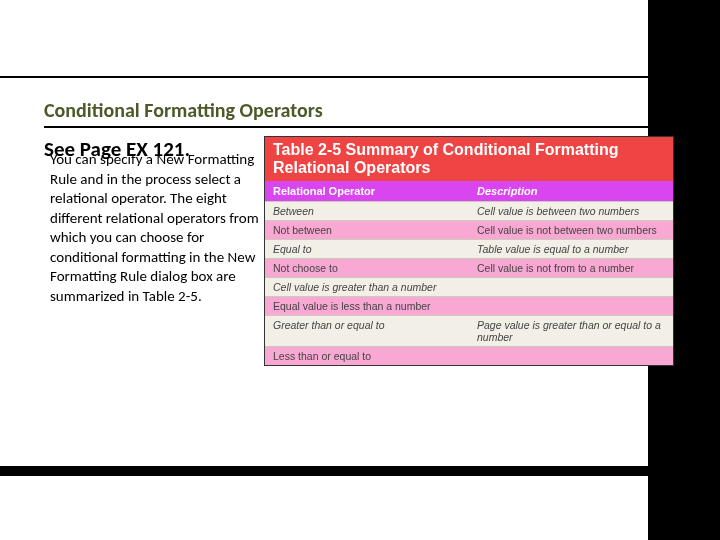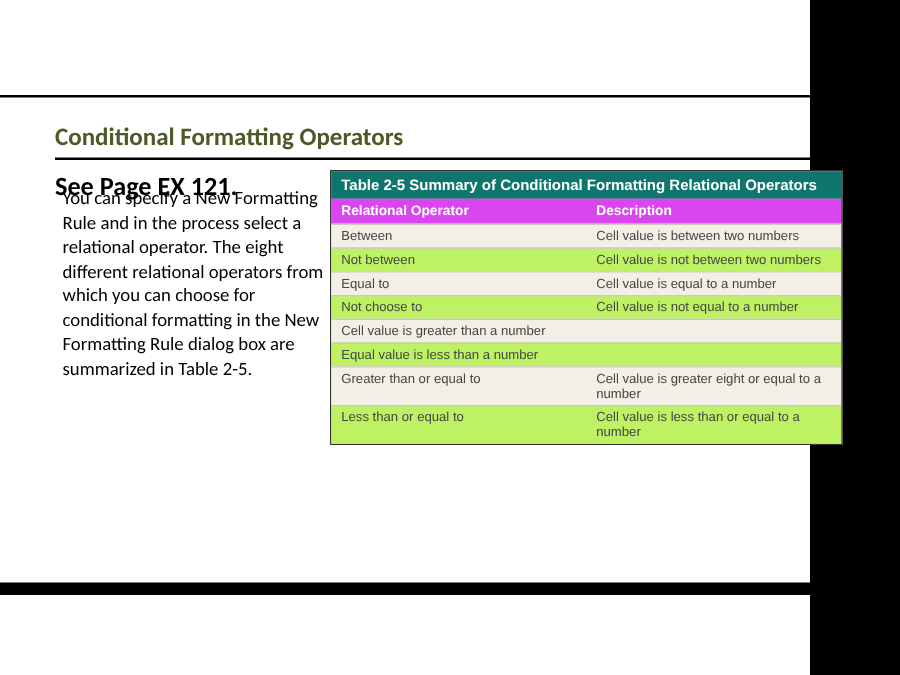--- a/index.html
+++ b/index.html
@@ -43,45 +43,45 @@
   }
   .table-wrap {
     position: absolute;
     left: 264px; top: 136px;
     width: 410px;
     border: 1px solid #333;
     background: #dedacf;
     font-family: "Segoe UI", Arial, sans-serif;
   }
   .table-title {
-    background: #0f766e;
+    background: #ef4444;
     color: #fff;
     font-weight: 700;
-    font-size: 12px;
+    font-size: 16px;
     padding: 4px 8px;
   }
   .thead {
     display: flex;
     background: #d946ef;
     color: #fff;
     font-weight: 700;
     font-size: 11px;
   }
   .thead .c1 { width: 50%; padding: 4px 8px; }
-  .thead .c2 { width: 50%; padding: 4px 8px; }
+  .thead .c2 { width: 50%; padding: 4px 8px; font-style: italic; }
   .trow {
     display: flex;
     font-size: 10.5px;
     color: #444;
     border-top: 1px solid #cfc9bb;
   }
   .trow .c1 { width: 50%; padding: 3px 8px; }
   .trow .c2 { width: 50%; padding: 3px 8px; }
-  .trow.alt { background: #f2efe6; }
-  .trow.nor { background: #bef264; }
+  .trow.alt { background: #f2efe6; font-style: italic; }
+  .trow.nor { background: #f9a8d4; }
   .bottom-bar {
     position: absolute;
     left: 0; bottom: 64px;
     width: 720px; height: 10px;
     background: #000;
   }
 </style>
 </head>
 <body>
 
@@ -104,37 +104,36 @@
     <div class="trow alt">
       <div class="c1">Between</div>
       <div class="c2">Cell value is between two numbers</div>
     </div>
     <div class="trow nor">
       <div class="c1">Not between</div>
       <div class="c2">Cell value is not between two numbers</div>
     </div>
     <div class="trow alt">
       <div class="c1">Equal to</div>
-      <div class="c2">Cell value is equal to a number</div>
+      <div class="c2">Table value is equal to a number</div>
     </div>
     <div class="trow nor">
       <div class="c1">Not choose to</div>
-      <div class="c2">Cell value is not equal to a number</div>
+      <div class="c2">Cell value is not from to a number</div>
     </div>
     <div class="trow alt">
       <div class="c2">Cell value is greater than a number</div>
     </div>
     <div class="trow nor">
       <div class="c2">Equal value is less than a number</div>
     </div>
     <div class="trow alt">
       <div class="c1">Greater than or equal to</div>
-      <div class="c2">Cell value is greater eight or equal to a number</div>
+      <div class="c2">Page value is greater than or equal to a number</div>
     </div>
     <div class="trow nor">
       <div class="c1">Less than or equal to</div>
-      <div class="c2">Cell value is less than or equal to a number</div>
     </div>
   </div>
 
   <div class="bottom-bar"></div>
 
 </div>
 
 </body></html>

